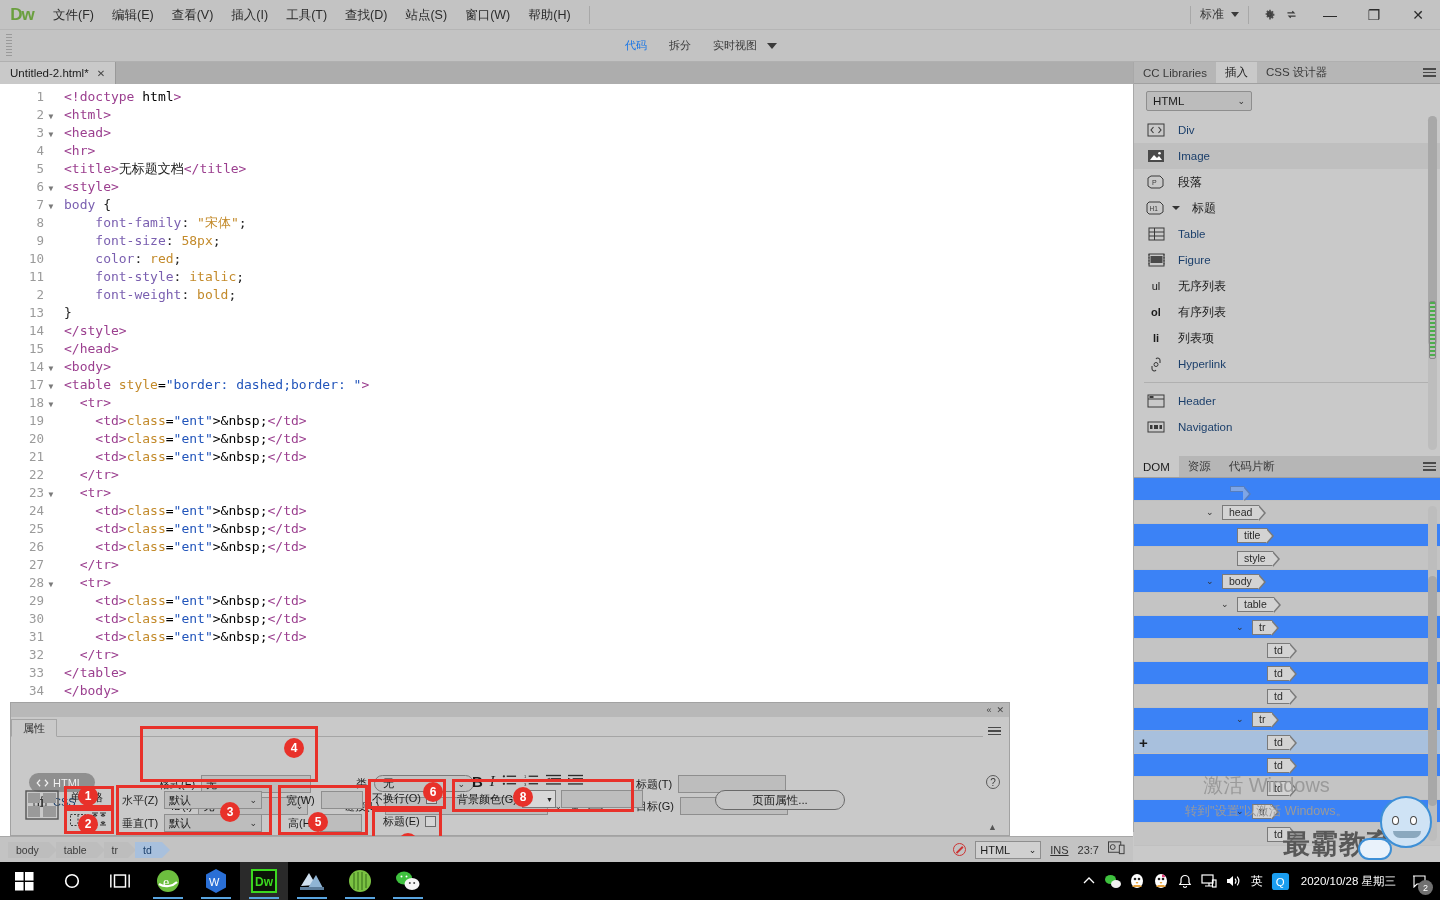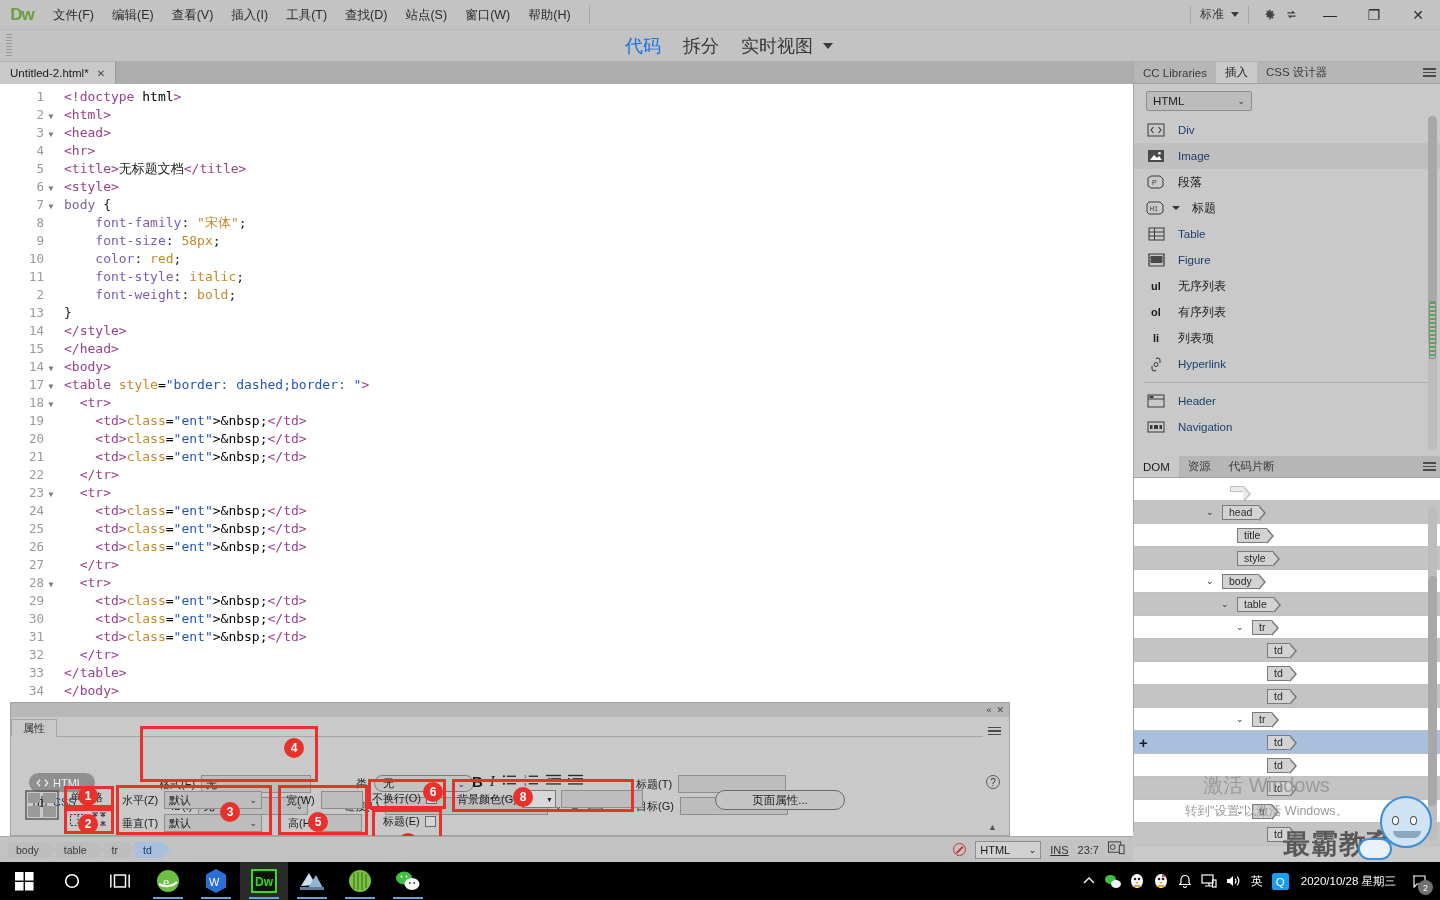--- a/index.html
+++ b/index.html
@@ -44,21 +44,21 @@
   
   .viewbar {
     position: absolute; left: 0; top: 30px; width: 1440px; height: 32px;
     background: #c3c3c3; border-bottom: 1px solid #b0b0b0;
     display: flex; align-items: center;
   }
   .grip { width: 10px; height: 24px; margin-left: 4px;
     background-image: repeating-linear-gradient(to bottom, #9a9a9a 0 1px, transparent 1px 3px);
     background-size: 6px 3px; background-repeat: repeat-y; background-position: 2px 3px; }
   .view-tabs { position: absolute; left: 625px; display: flex; align-items: center; gap: 22px; }
-  .view-tab { font-size: 18px; color: #3a3a3a; }
+  .view-tab { font-size: 11px; color: #3a3a3a; }
   .view-tab.active { color: #1473e6; }
   .view-caret { width: 0; height: 0; border-left: 5px solid transparent; border-right: 5px solid transparent;
     border-top: 6px solid #3a3a3a; margin-left: 2px; }
 
   
   .doctabbar {
     position: absolute; left: 0; top: 62px; width: 1133px; height: 22px;
     background: #adadad;
   }
   .doctab {
@@ -147,21 +147,21 @@
   }
   .ins-thumb-grn {
     position: absolute; left: 1px; top: 185px; width: 7px; height: 58px;
     background: repeating-linear-gradient(to bottom, #4cae4c 0 2px, #bdbdbd 2px 4px);
     border: 1px solid #888; border-radius: 2px;
   }
 
   .dom-body { position: relative; height: 374px; background: #c9c9c9; overflow: hidden; }
   .dom-row {
     height: 23px; display: flex; align-items: center; position: relative;
-    border-bottom: 1px solid #c0c0c0; background: #ffffff;
+    border-bottom: 1px solid #c0c0c0; background: #3b82f6;
   }
   .dom-row:nth-child(even) { background: #c4c4c4; }
   .dom-row.sel { background: #a8c0dd !important; }
   .dom-chev { position: absolute; font-size: 9px; color: #333; }
   .dom-plus { position: absolute; left: 5px; font-size: 15px; font-weight: bold; color: #1b1b1b; line-height: 1; }
   .dom-tag {
     position: relative; height: 15px; padding: 0 7px 0 6px; display: flex; align-items: center;
     font-size: 10.5px; color: #2b2b2b; background: #d3d3d3;
     border: 1px solid #7a7a7a; border-right: none;
     font-family: "Liberation Sans", sans-serif;
@@ -520,21 +520,21 @@
               <svg width="17" height="14" viewBox="0 0 17 14">
                 <rect x="1" y="1" width="15" height="12" fill="none" stroke="#3a3a3a"></rect>
                 <rect x="2.5" y="3" width="12" height="7" fill="#4a4a4a"></rect>
                 <path d="M1 1v12M16 1v12" stroke="#3a3a3a" stroke-dasharray="1.5 1.5"></path>
               </svg>
             </span>
             <span class="ins-label">Figure</span>
           </div>
           <div class="ins-row">
             <span class="ins-ico">
-              <span style="font-weight:bold;font-size:11px;color:#1b1b1b">ul</span>
+              <span style="font-weight:normal;font-size:11px;color:#1b1b1b">ul</span>
             </span>
             <span class="ins-label cn">无序列表</span>
           </div>
           <div class="ins-row">
             <span class="ins-ico">
               <span style="font-weight:bold;font-size:11px;color:#1b1b1b">ol</span>
             </span>
             <span class="ins-label cn">有序列表</span>
           </div>
           <div class="ins-row">

